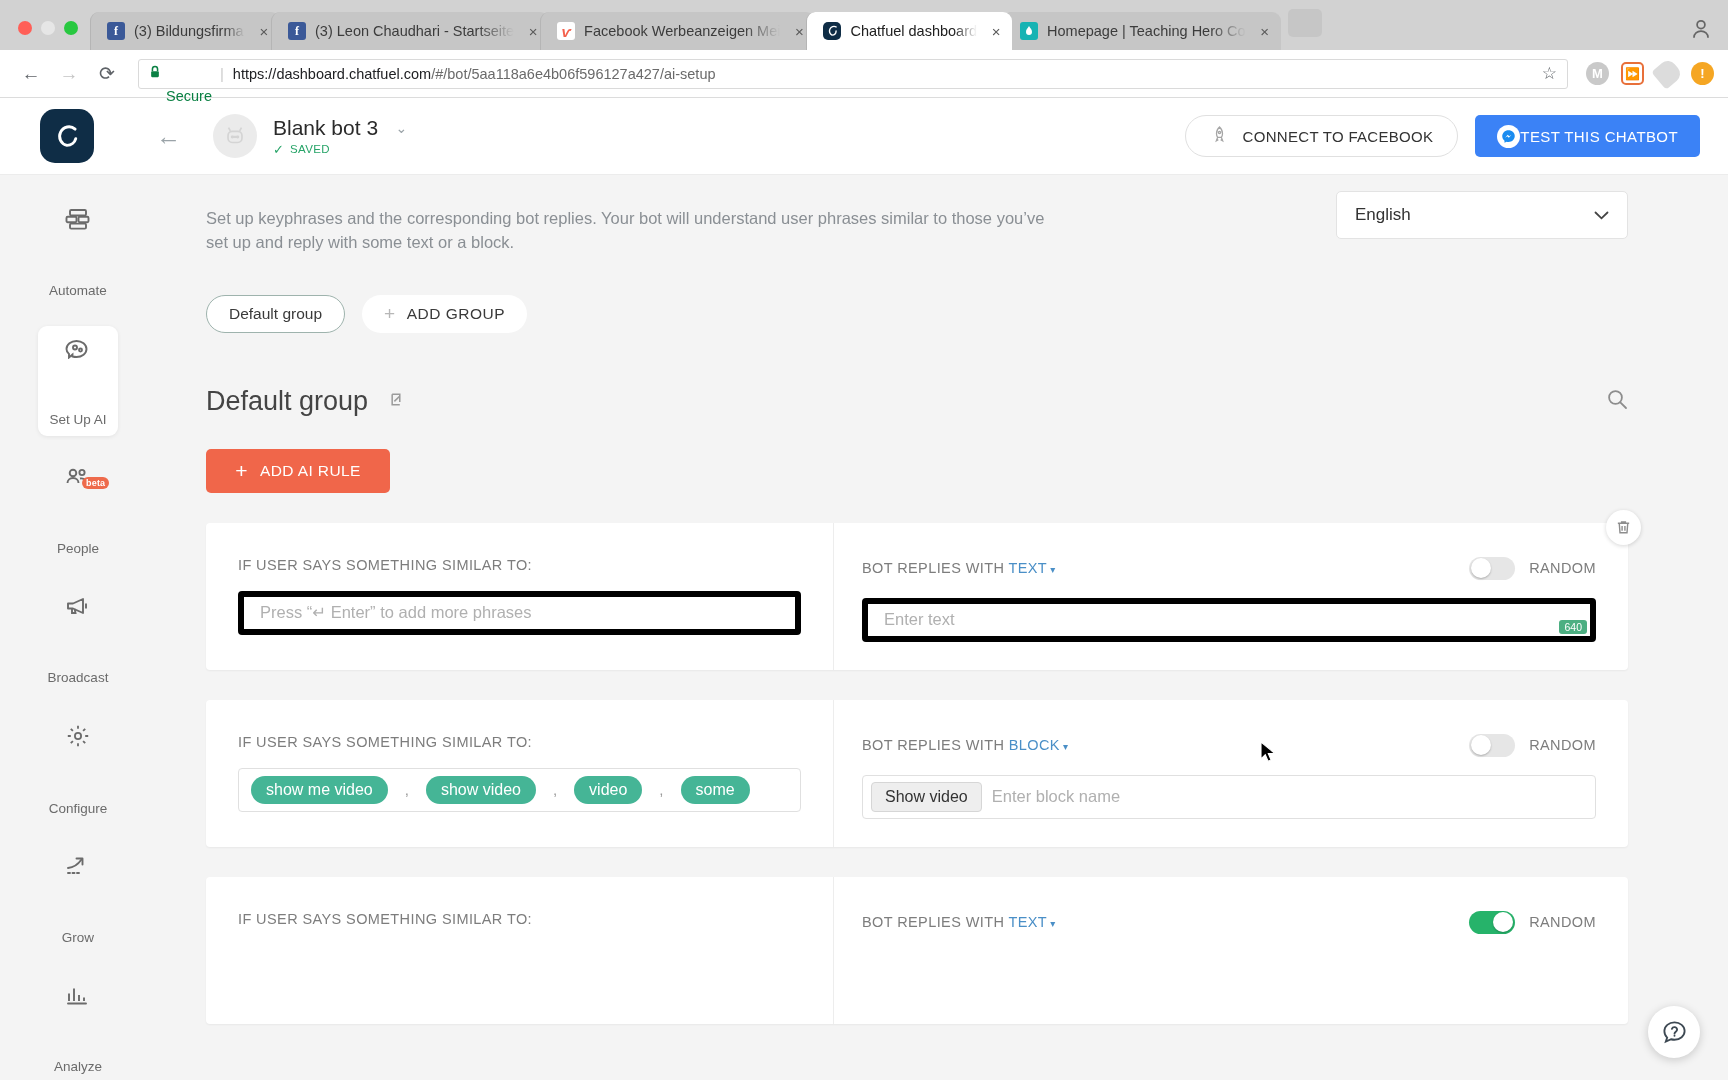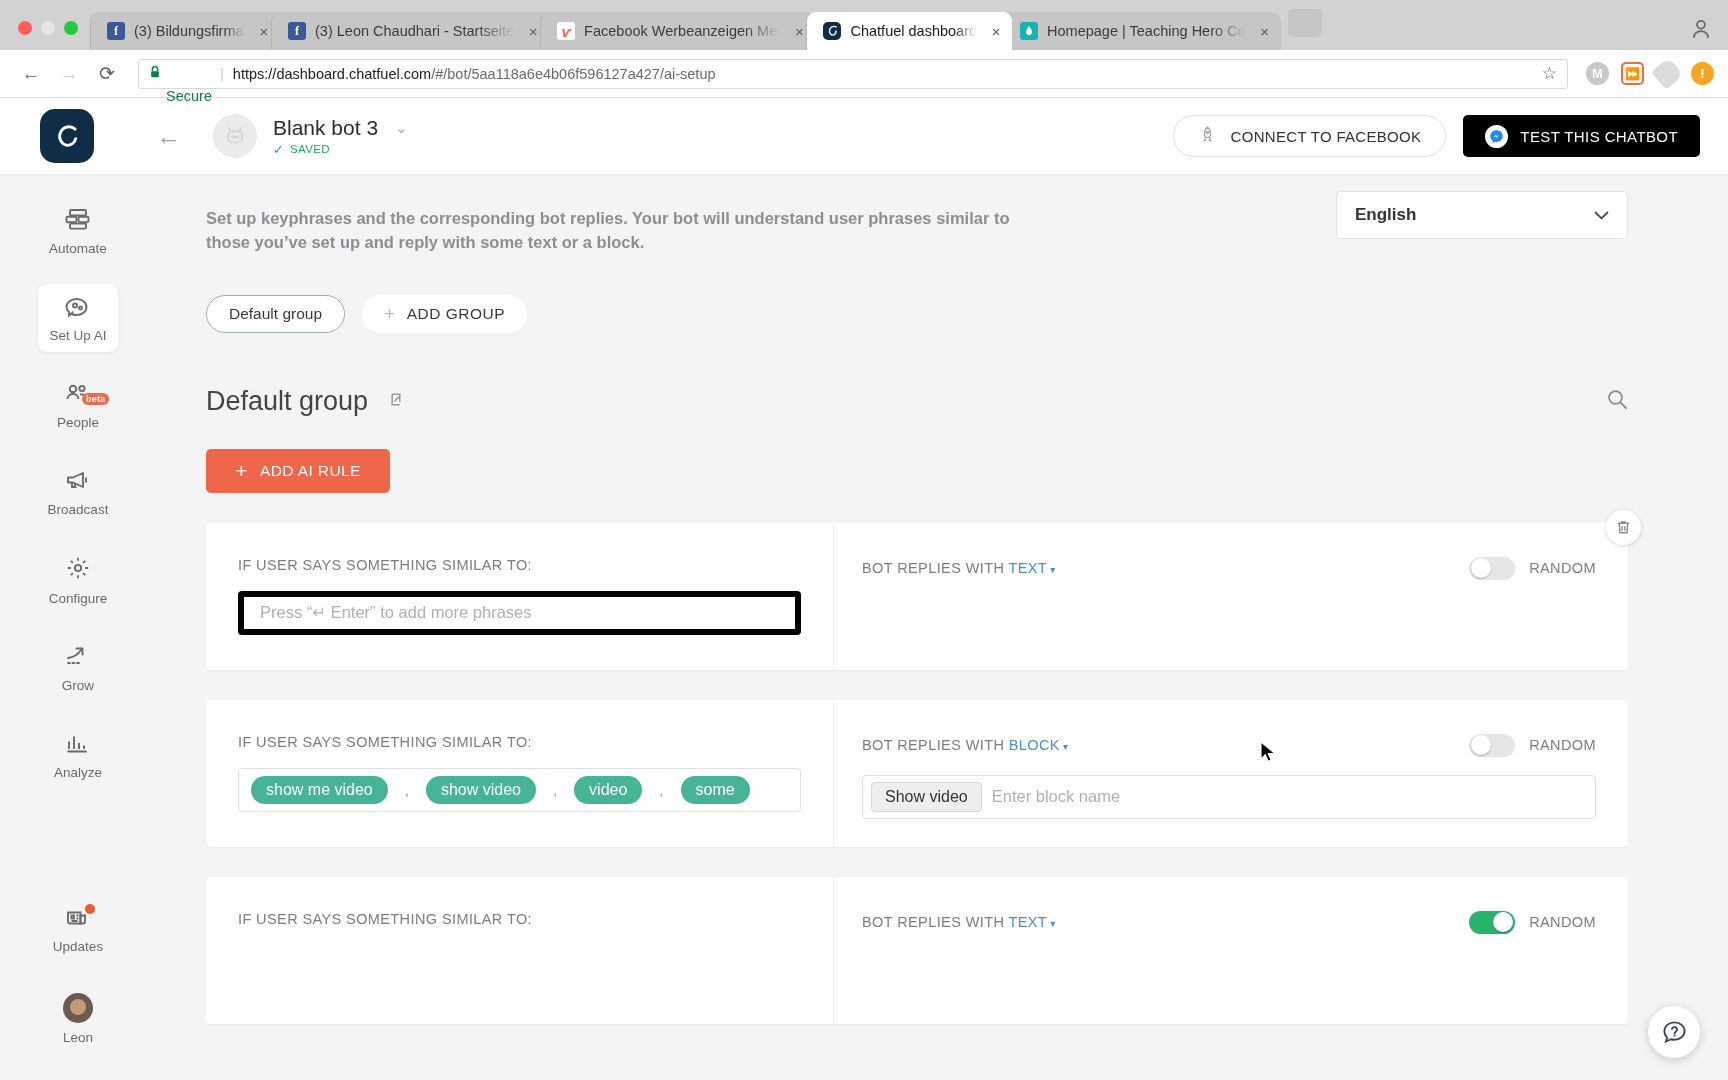--- a/index.html
+++ b/index.html
@@ -136,22 +136,22 @@
 
   .header-actions { margin-left: auto; display: flex; align-items: center; gap: 17px; text-align: center; }
   .btn-connect {
     height: 42px; padding: 0 24px; border-radius: 22px;
     background: #fff; border: 1px solid #e0e0e0;
     display: flex; align-items: center; gap: 14px;
     font-size: 15px; color: #333; letter-spacing: 0.3px;
   }
   .btn-test {
     height: 42px; padding: 0 22px; border-radius: 5px;
-    background: #000000; color: #fff;
-    display: flex; align-items: center; gap: 12px;
+    background: #3b82f6; color: #fff;
+    display: flex; align-items: center; 
     font-size: 15px; letter-spacing: 0.4px;
   }
   .msgr-circle {
     width: 23px; height: 23px; border-radius: 50%;
     background: #fff; display: flex; align-items: center;
     justify-content: center; flex: 0 0 23px;
   }
 
   
   .app-body { display: flex; height: calc(1080px - 50px - 48px - 77px); }
@@ -161,21 +161,21 @@
     width: 156px; flex: 0 0 156px; background: #f4f4f4;
     padding-top: 22px; display: flex; flex-direction: column;
     align-items: center;
   }
   .nav-item {
     width: 80px; padding: 11px 0 9px; border-radius: 9px;
     display: flex; flex-direction: column; align-items: center;
     gap: 7px; margin-bottom: 19px; position: relative;
   }
   .nav-item.active { background: #fff; box-shadow: 0 1px 4px rgba(0,0,0,.07); }
-  .nav-label { font-size: 13.5px; color: #6b6b6b; }
+  .nav-label { font-size: 13.5px; color: #6b6b6b; margin-top: 42px; }
   .nav-icon { color: #6b6b6b; display: block; }
   .beta-badge {
     position: absolute; left: 44px; top: 22px;
     background: #ee6a4b; color: #fff; font-size: 9px;
     font-weight: bold; border-radius: 6px; padding: 1px 4px;
     letter-spacing: .2px;
   }
   .dot-badge {
     position: absolute; left: 47px; top: 9px;
     width: 10px; height: 10px; border-radius: 50%;
@@ -189,21 +189,21 @@
   .user-avatar::after {
     content: ""; position: absolute; left: 7px; top: 6px;
     width: 16px; height: 16px; border-radius: 50%; background: #c29a7a;
   }
 
   
   .main {
     flex: 1; padding: 0 100px 0 50px; overflow: hidden;
     position: relative;
   }
-  .intro-row { display: flex; align-items: flex-start; padding-top: 32px; font-weight: bold; }
+  .intro-row { display: flex; align-items: flex-start; padding-top: 32px; }
   .intro-text {
     font-size: 16.5px; color: #8a8f94; line-height: 1.45;
     max-width: 840px;
   }
   .lang-select {
     margin-left: auto; margin-top: -16px;
     width: 292px; height: 48px; background: #fff;
     border: 1px solid #e3e3e3; border-radius: 5px;
     display: flex; align-items: center; padding: 0 18px;
     font-size: 17px; color: #333;
@@ -603,20 +603,24 @@
       </div>
       <div class="rule-right">
         <div class="right-head">
           <span class="rule-label"><span>BOT REPLIES WITH</span>
             <span class="accent">TEXT</span><span class="caret">▾</span>
           </span>
           <div class="toggle-wrap">
             <span class="toggle"></span>
             <span class="toggle-text">RANDOM</span>
           </div>
+        </div>
+        <div class="input-field">
+          <span>Enter text</span>
+          <span class="char-count">640</span>
         </div>
       </div>
     </div>
 
     <div class="rule-card">
       <div class="rule-left">
         <div class="rule-label">IF USER SAYS SOMETHING SIMILAR TO:</div>
         <div class="chips-field">
           <span class="chip">show me video</span>
           <span class="chip-sep">,</span>

